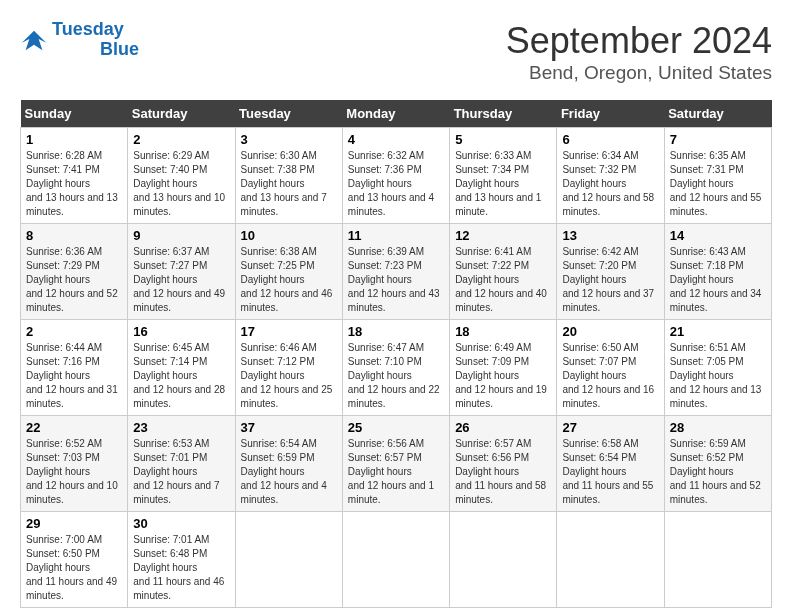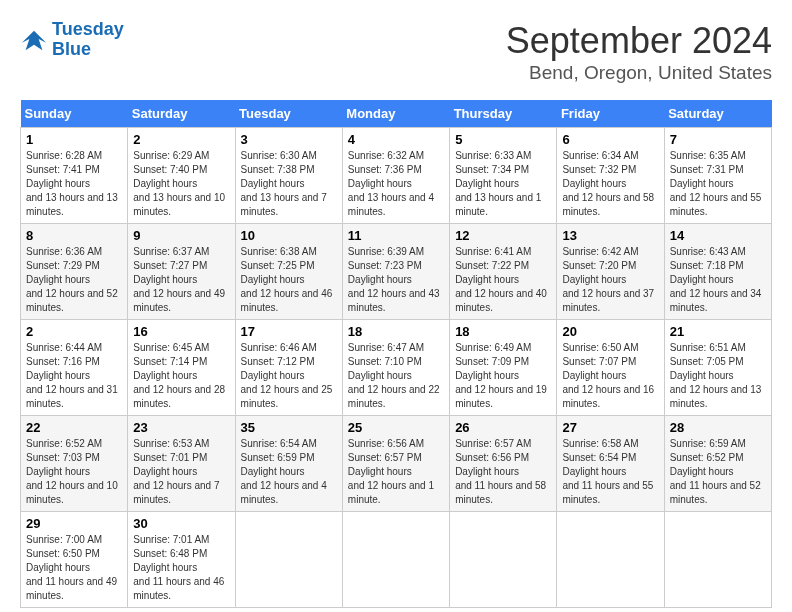--- a/index.html
+++ b/index.html
@@ -45,21 +45,21 @@
     .subtitle {
       font-size: 19px;
       color: #555;
     }
     table {
       width: 100%;
       border-collapse: collapse;
       font-size: 11px;
     }
     th {
-      background: #3b82f6;
+      background: #404040;
       color: #fff;
       padding: 6px 4px;
       text-align: left;
       font-size: 13px;
       font-weight: bold;
     }
     td {
       border: 1px solid #ccc;
       vertical-align: top;
       padding: 4px 5px;
@@ -89,21 +89,21 @@
 </head>
 <body>
 
 <div class="header">
   <div class="logo">
     <svg class="logo-bird" viewBox="0 0 30 30">
       <polygon points="15,5 28,18 20,14 24,26 15,20 6,26 10,14 2,18" fill="#1a6db5"></polygon>
     </svg>
     <div class="logo-text">
       <span>Tuesday</span><br>
-      <span style="color:#1a6db5;">Blue</span>
+      <span style="color:#1a6db5;margin-left:48px;">Blue</span>
     </div>
   </div>
   <div class="title-block">
     <div class="month-title">September 2024</div>
     <div class="subtitle">Bend, Oregon, United States</div>
   </div>
 </div>
 
 <table>
   <thead>
@@ -326,21 +326,21 @@
         <td>
         <div class="day-num">23</div>
         <div class="day-info">
           Sunrise: 6:53 AM<br>
           Sunset: 7:01 PM<br>
           Daylight hours<br>
           and 12 hours and 7 minutes.
         </div>
       </td>
         <td>
-        <div class="day-num">35</div>
+        <div class="day-num">37</div>
         <div class="day-info">
           Sunrise: 6:54 AM<br>
           Sunset: 6:59 PM<br>
           Daylight hours<br>
           and 12 hours and 4 minutes.
         </div>
       </td>
         <td>
         <div class="day-num">25</div>
         <div class="day-info">

